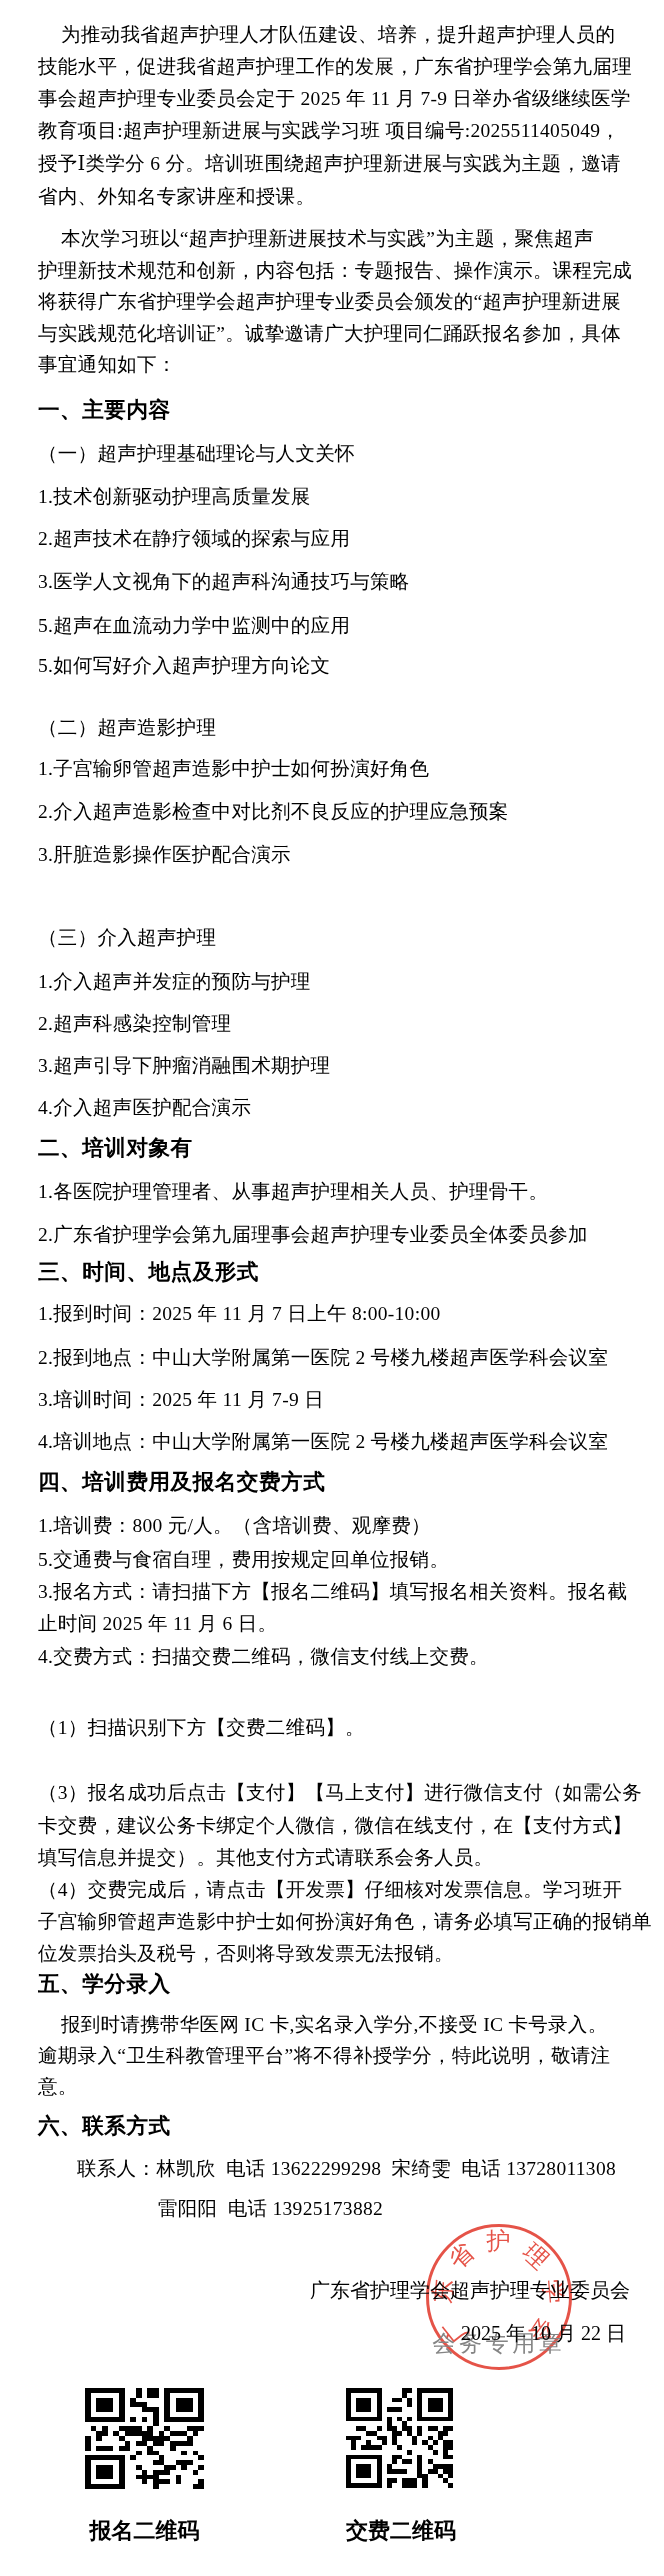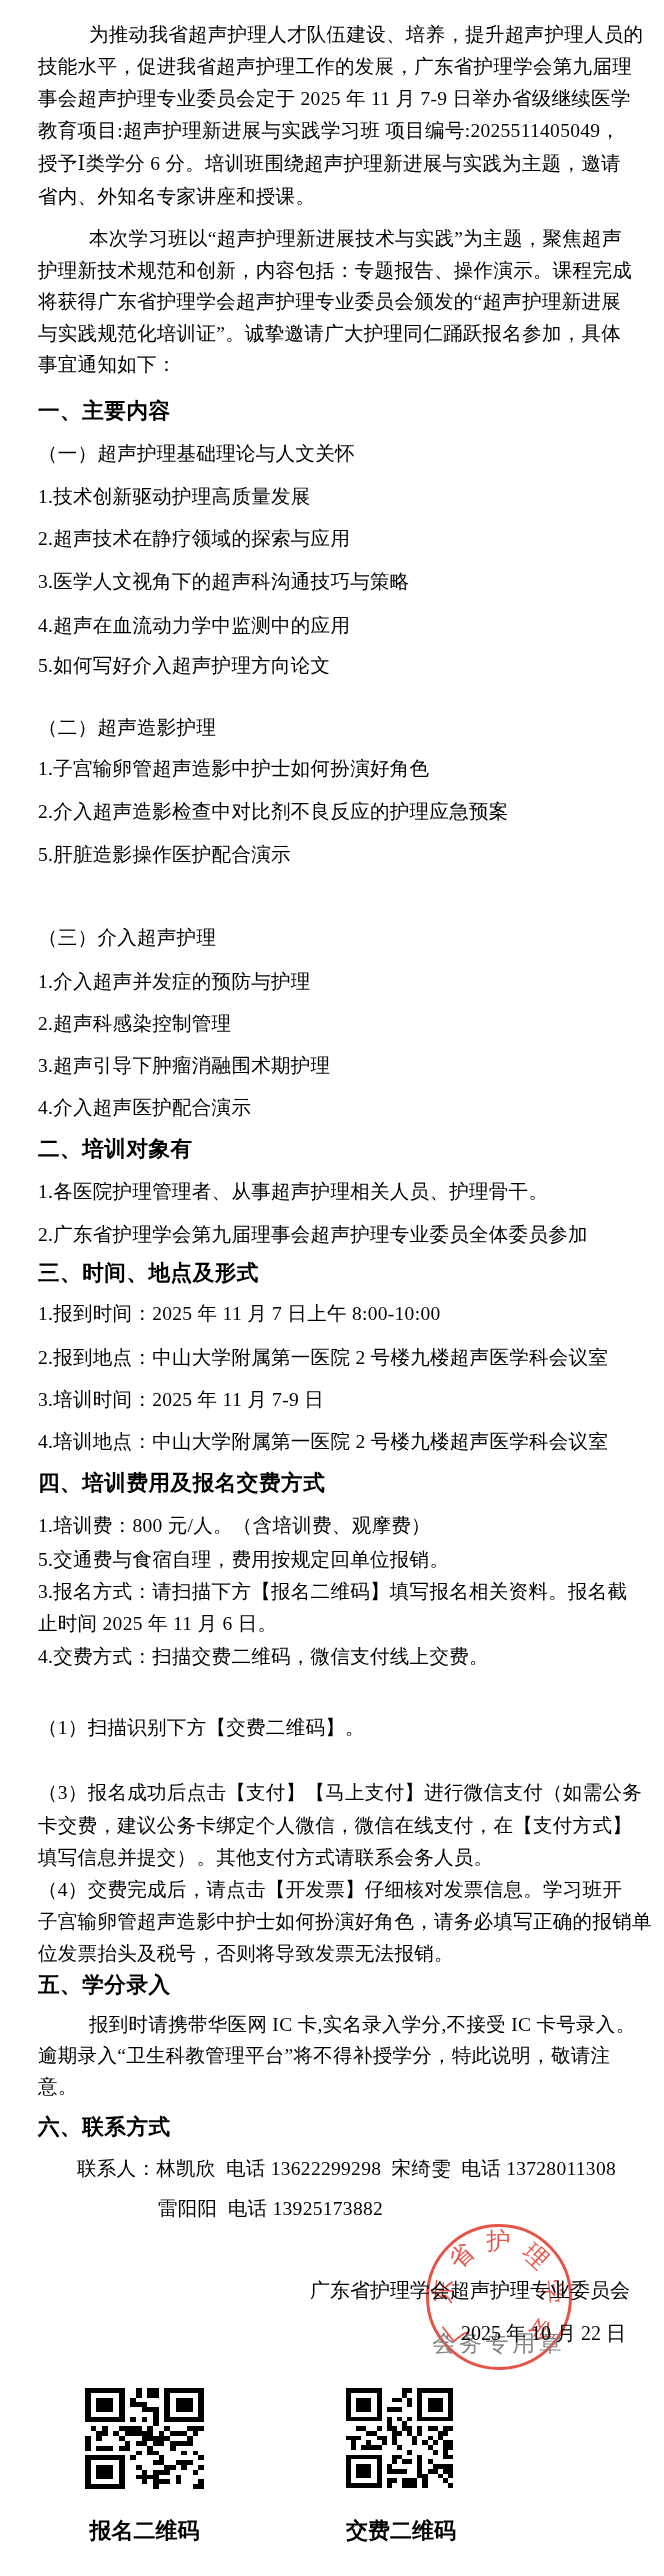--- a/index.html
+++ b/index.html
@@ -13,25 +13,25 @@
     color:#000000;
   }
   .line{
     position:absolute;
     left:38px;
     font-size:19.5px;
     line-height:27px;
     white-space:pre;
     letter-spacing:0.3px;
   }
-  .indent{left:89px;}
+  .indent{left:61px;}
   .heading{
     position:absolute;
     left:38px;
-    font-family:Liberation Sans, sans-serif;
+    font-family:Liberation Serif, serif;
     font-weight:700;
     font-size:21.6px;
     line-height:25px;
     white-space:pre;
     letter-spacing:0.5px;
   }
   .sig{
     position:absolute;
     right:35px;
     font-size:20px;
@@ -102,26 +102,26 @@
   <div class="line" style="top:257px">护理新技术规范和创新，内容包括：专题报告、操作演示。课程完成</div>
   <div class="line" style="top:288px">将获得广东省护理学会超声护理专业委员会颁发的“超声护理新进展</div>
   <div class="line" style="top:320px">与实践规范化培训证”。诚挚邀请广大护理同仁踊跃报名参加，具体</div>
   <div class="line" style="top:351px">事宜通知如下：</div>
 
   <div class="heading" style="top:398px">一、主要内容</div>
   <div class="line" style="top:440px">（一）超声护理基础理论与人文关怀</div>
   <div class="line" style="top:483px">1.技术创新驱动护理高质量发展</div>
   <div class="line" style="top:525px">2.超声技术在静疗领域的探索与应用</div>
   <div class="line" style="top:568px">3.医学人文视角下的超声科沟通技巧与策略</div>
-  <div class="line" style="top:612px">4.超声在血流动力学中监测中的应用</div>
+  <div class="line" style="top:612px">5.超声在血流动力学中监测中的应用</div>
   <div class="line" style="top:652px">5.如何写好介入超声护理方向论文</div>
   <div class="line" style="top:714px">（二）超声造影护理</div>
   <div class="line" style="top:755px">1.子宫输卵管超声造影中护士如何扮演好角色</div>
   <div class="line" style="top:798px">2.介入超声造影检查中对比剂不良反应的护理应急预案</div>
-  <div class="line" style="top:841px">5.肝脏造影操作医护配合演示</div>
+  <div class="line" style="top:841px">3.肝脏造影操作医护配合演示</div>
   <div class="line" style="top:924px">（三）介入超声护理</div>
   <div class="line" style="top:968px">1.介入超声并发症的预防与护理</div>
   <div class="line" style="top:1010px">2.超声科感染控制管理</div>
   <div class="line" style="top:1052px">3.超声引导下肿瘤消融围术期护理</div>
   <div class="line" style="top:1094px">4.介入超声医护配合演示</div>
 
   <div class="heading" style="top:1136px">二、培训对象有</div>
   <div class="line" style="top:1178px">1.各医院护理管理者、从事超声护理相关人员、护理骨干。</div>
   <div class="line" style="top:1221px">2.广东省护理学会第九届理事会超声护理专业委员全体委员参加</div>
 

